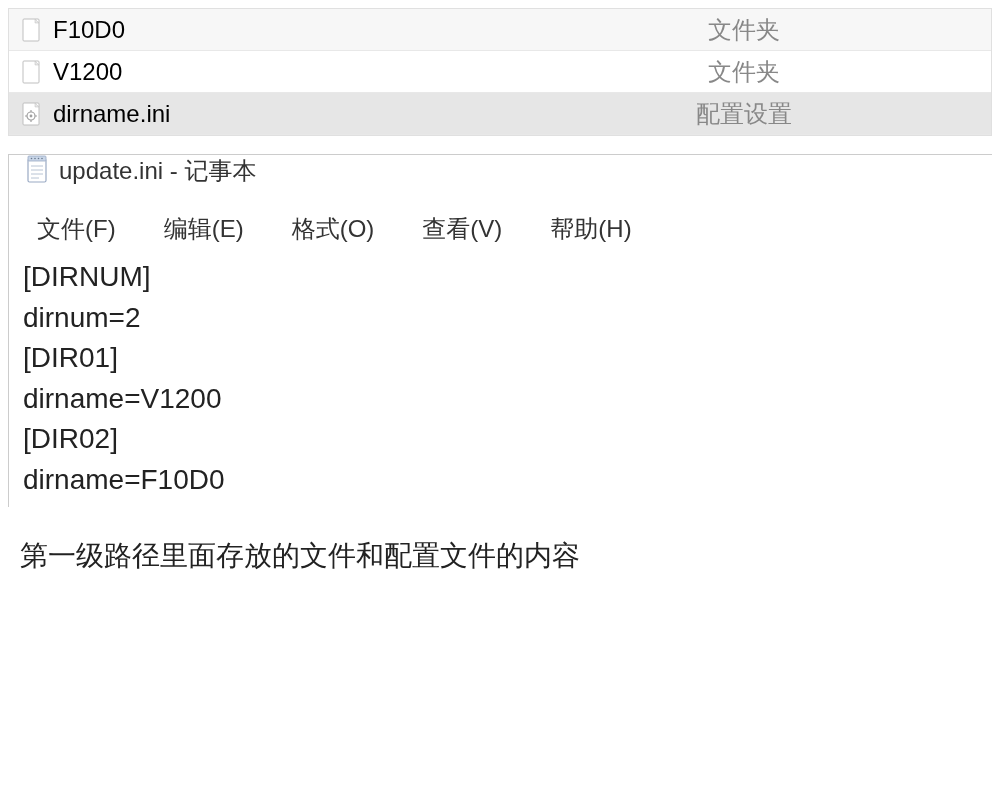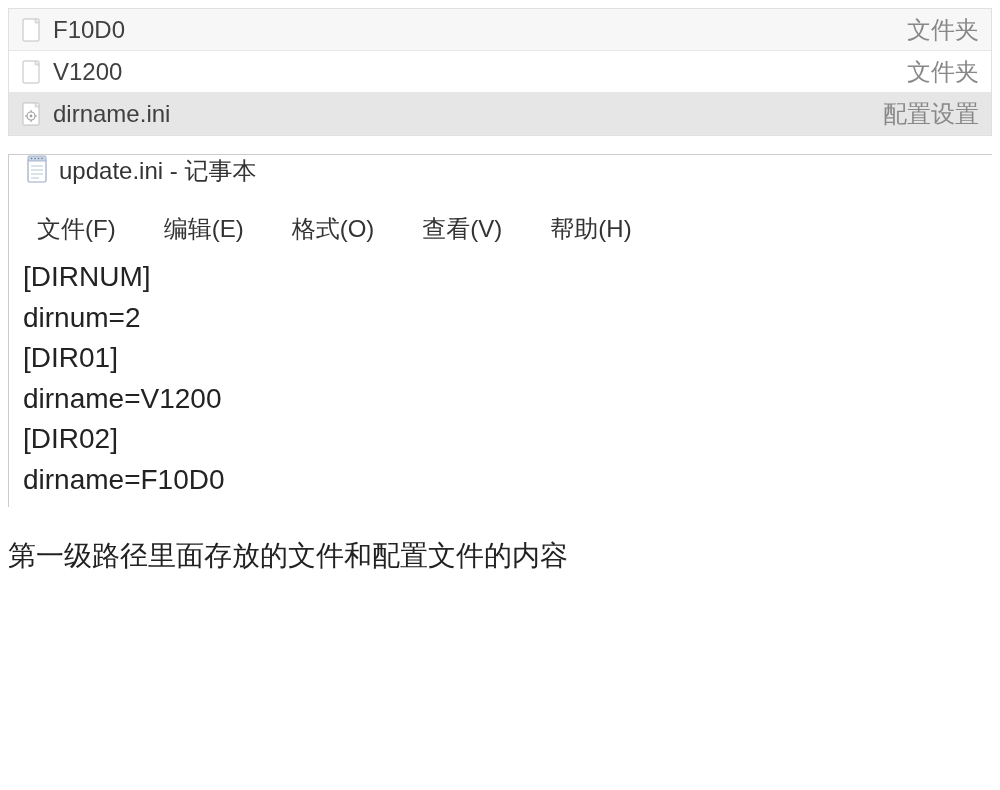--- a/index.html
+++ b/index.html
@@ -38,27 +38,27 @@
       width: 22px;
       height: 26px;
       margin-right: 10px;
       flex-shrink: 0;
       display: flex;
       align-items: flex-end;
     }
     .file-name {
       flex: 1;
       font-size: 24px;
-      color: #404040;
+      color: #000000;
     }
     .file-type {
       width: 470px;
       font-size: 24px;
       color: #888;
-      text-align: right;
+      text-align: center;
     }
     .notepad-window {
       margin: 18px 8px 0 8px;
       border-top: 1px solid #ccc;
       border-left: 1px solid #ccc;
     }
     .notepad-title {
       display: flex;
       height: 52px;
       padding: 0 16px;
@@ -85,21 +85,21 @@
     }
     .notepad-content {
       padding: 0 14px 6px 14px;
       font-size: 28px;
       line-height: 1.45;
       color: #222;
       font-family: Liberation Sans, sans-serif;
       white-space: pre-wrap;
     }
     .caption {
-      margin: 30px 18px 0 8px;
+      margin: 30px 18px 0 20px;
       font-size: 28px;
       color: #222;
     }
   </style>
 </head>
 <body>
 
 <div class="file-list">
   <div class="file-row">
     <span class="file-icon">

